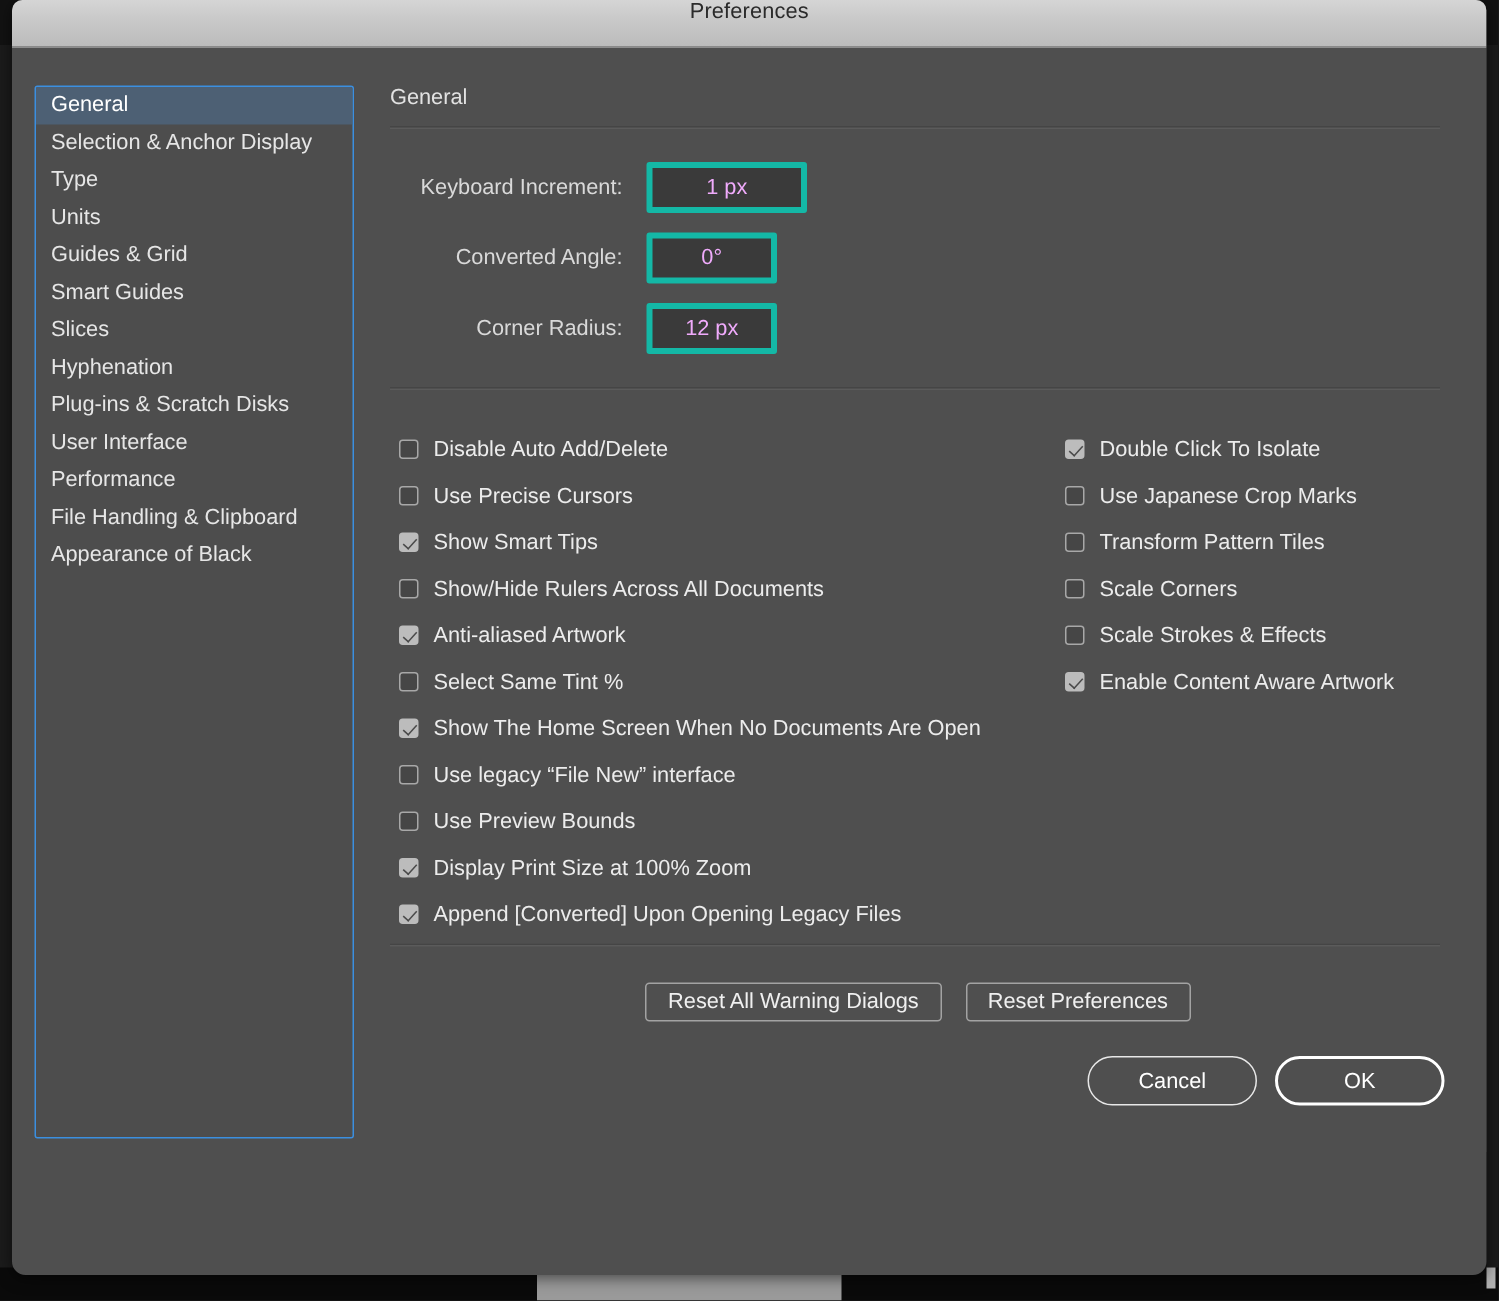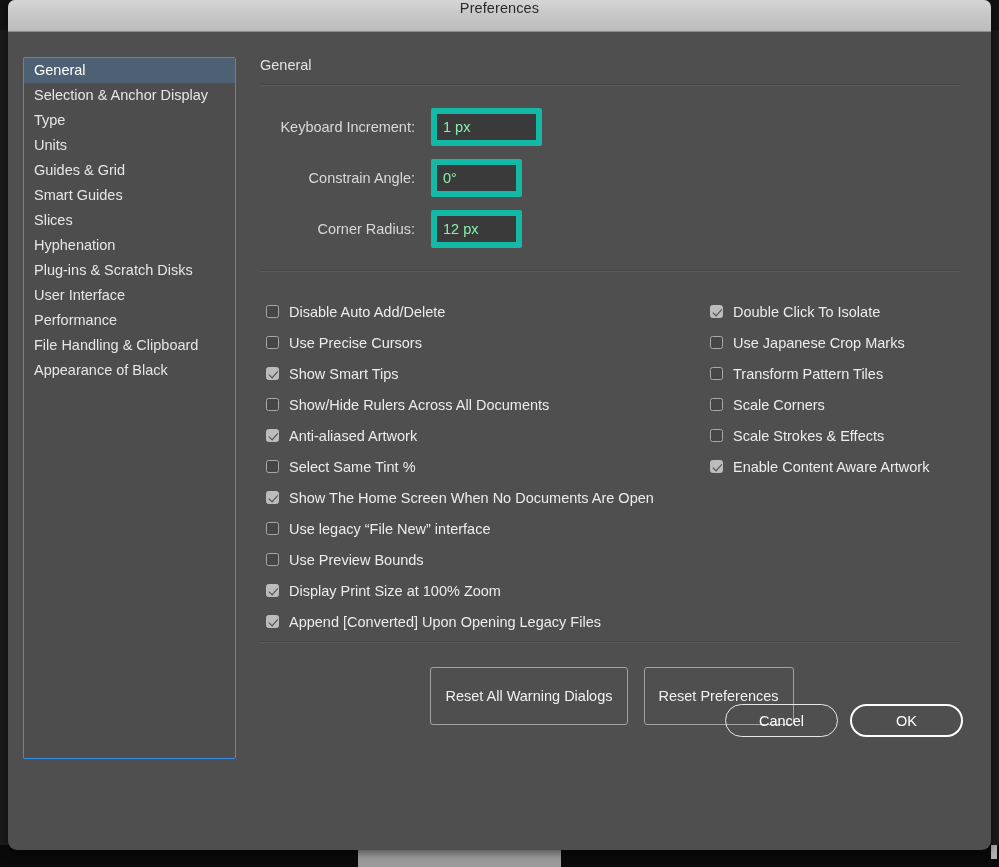--- a/index.html
+++ b/index.html
@@ -144,30 +144,31 @@
   .field-label {
     width: 155px;
     text-align: right;
     font-size: 14.5px;
     color: #d9d9d9;
     padding-right: 16px;
     white-space: nowrap;
   }
   .field-input {
     background: #3a3a3a;
-    border: 6px solid #14b8a6;
+    border: 4px solid #14b8a6;
     border-radius: 2px;
-    color: #86efac;
+    color: #f0abfc;
     font-family: "Liberation Sans", sans-serif;
     font-size: 14.5px;
     padding: 3px 6px;
     height: 20px;
     line-height: 20px;
     box-sizing: content-box;
     outline: none;
+    text-align: center;
   }
   .w-a { width: 87px; }
   .w-b { width: 67px; }
 
   
   .check-area {
     position: relative;
     margin-top: 18px;
     height: 345px;
     text-decoration: underline;
@@ -238,21 +239,21 @@
     gap: 16px;
     margin-top: 24px;
   }
   .reset-btn {
     background: transparent;
     border: 1px solid #a3a3a3;
     border-radius: 3px;
     color: #f0f0f0;
     font-family: "Liberation Sans", sans-serif;
     font-size: 14.5px;
-    padding: 20px 14px;
+    padding: 4px 14px;
     cursor: default;
   }
 
   
   .footer {
     position: absolute;
     right: 28px;
     bottom: 31px;
     display: flex;
     gap: 12px;
@@ -309,21 +310,21 @@
 
         <div class="section-title">General</div>
         <div class="divider"></div>
 
         <div class="fields" id="fields">
             <div class="field-row">
               <div class="field-label">Keyboard Increment:</div>
               <input type="text" class="field-input w-a" value="1 px" style="">
             </div>
             <div class="field-row">
-              <div class="field-label">Constrain Angle:</div>
+              <div class="field-label">Converted Angle:</div>
               <input type="text" class="field-input w-b" value="0°" style="">
             </div>
             <div class="field-row">
               <div class="field-label">Corner Radius:</div>
               <input type="text" class="field-input w-b" value="12 px" style="">
             </div>
           </div>
 
         <div class="divider" style="margin-top:22px;"></div>
 

